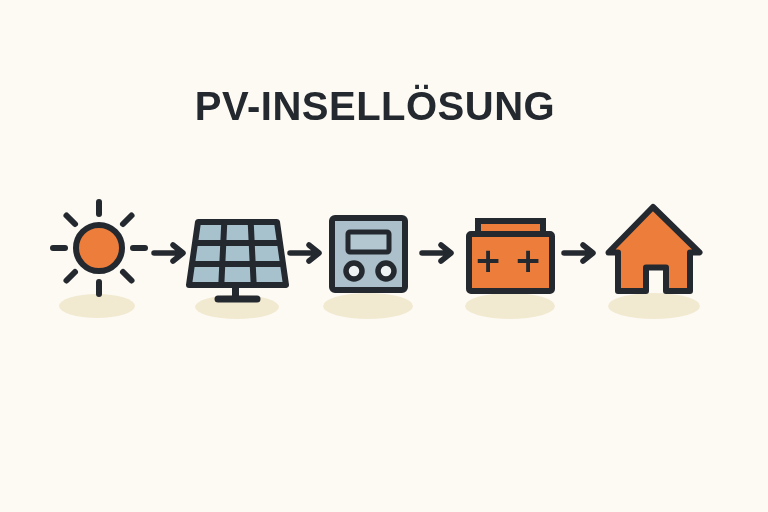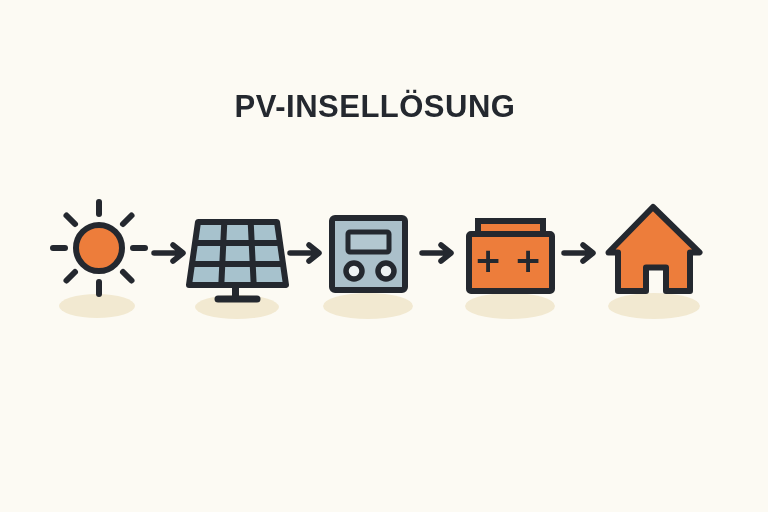--- a/index.html
+++ b/index.html
@@ -15,21 +15,21 @@
     background: var(--background, #fcfaf3);
     font-family: "Liberation Sans", sans-serif;
   }
   .title {
     position: absolute;
     top: 82px;
     left: 0;
     width: 750px;
     margin: 0;
     text-align: center;
-    font-size: 31px;
+    font-size: 40px;
     line-height: 49px;
     font-weight: 700;
     letter-spacing: 0.5px;
     color: var(--outline, #24282f);
   }
   .flow {
     position: absolute;
     top: 180px;
     left: 0;
   }

